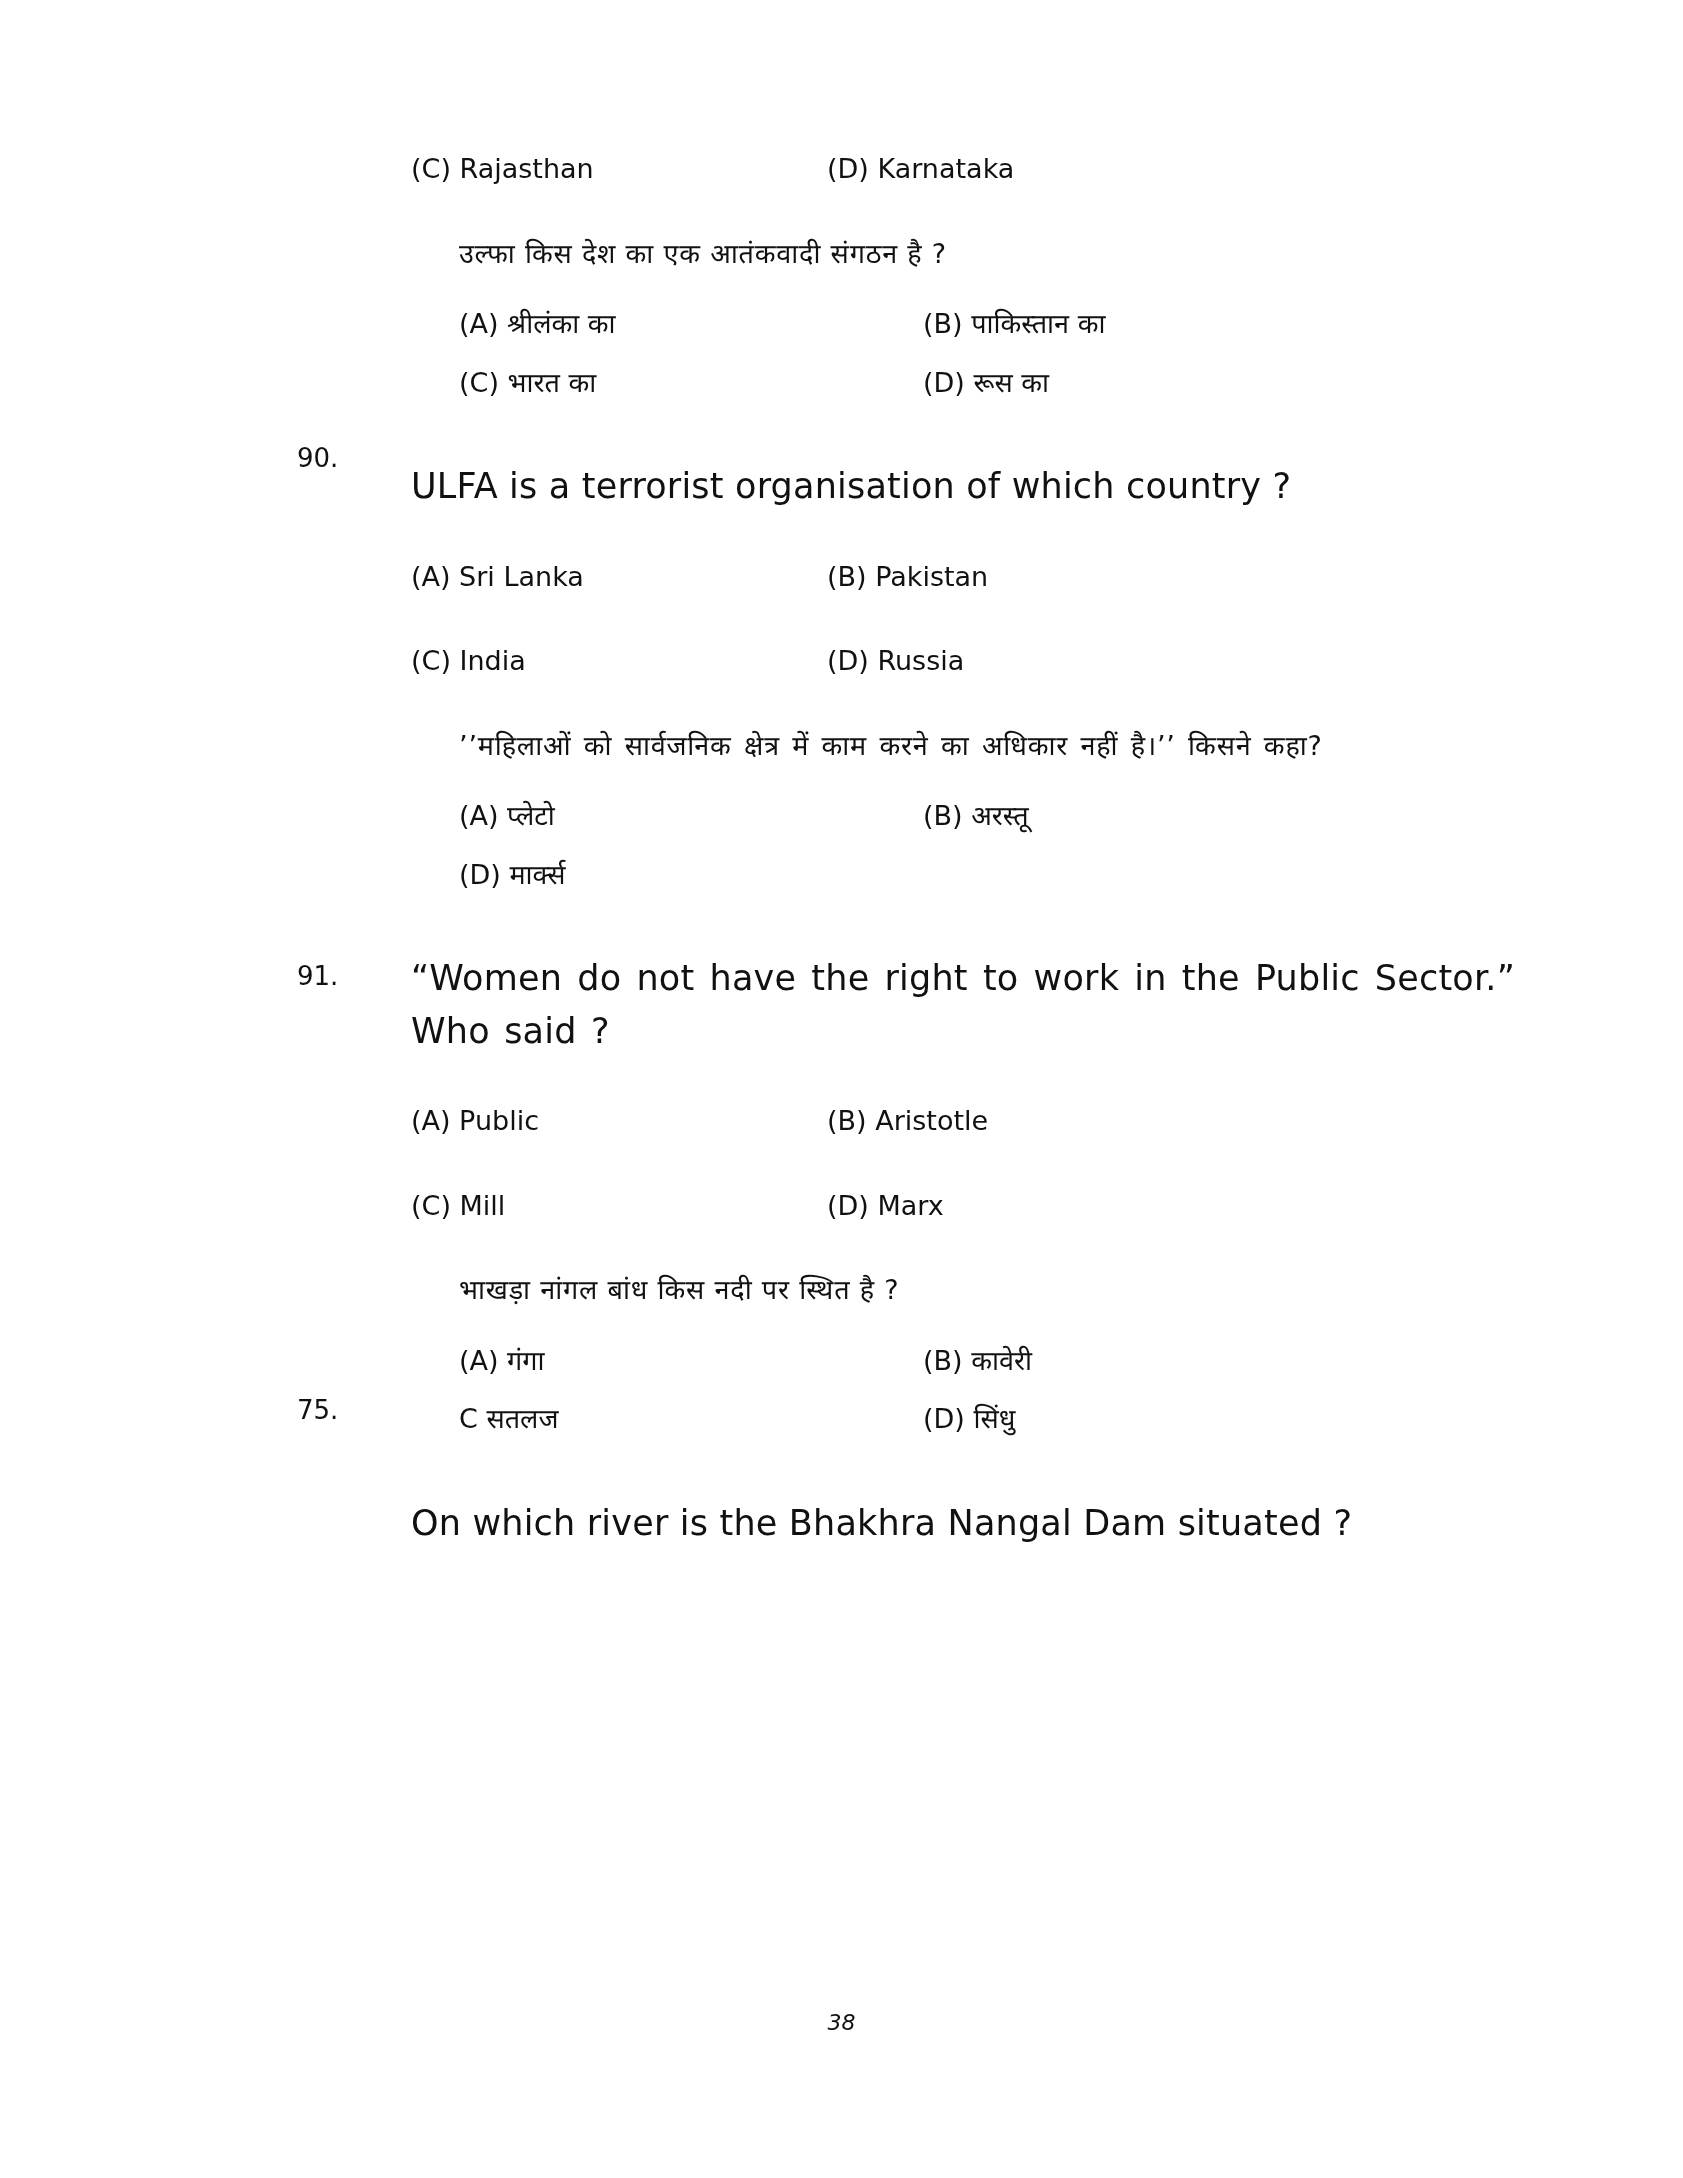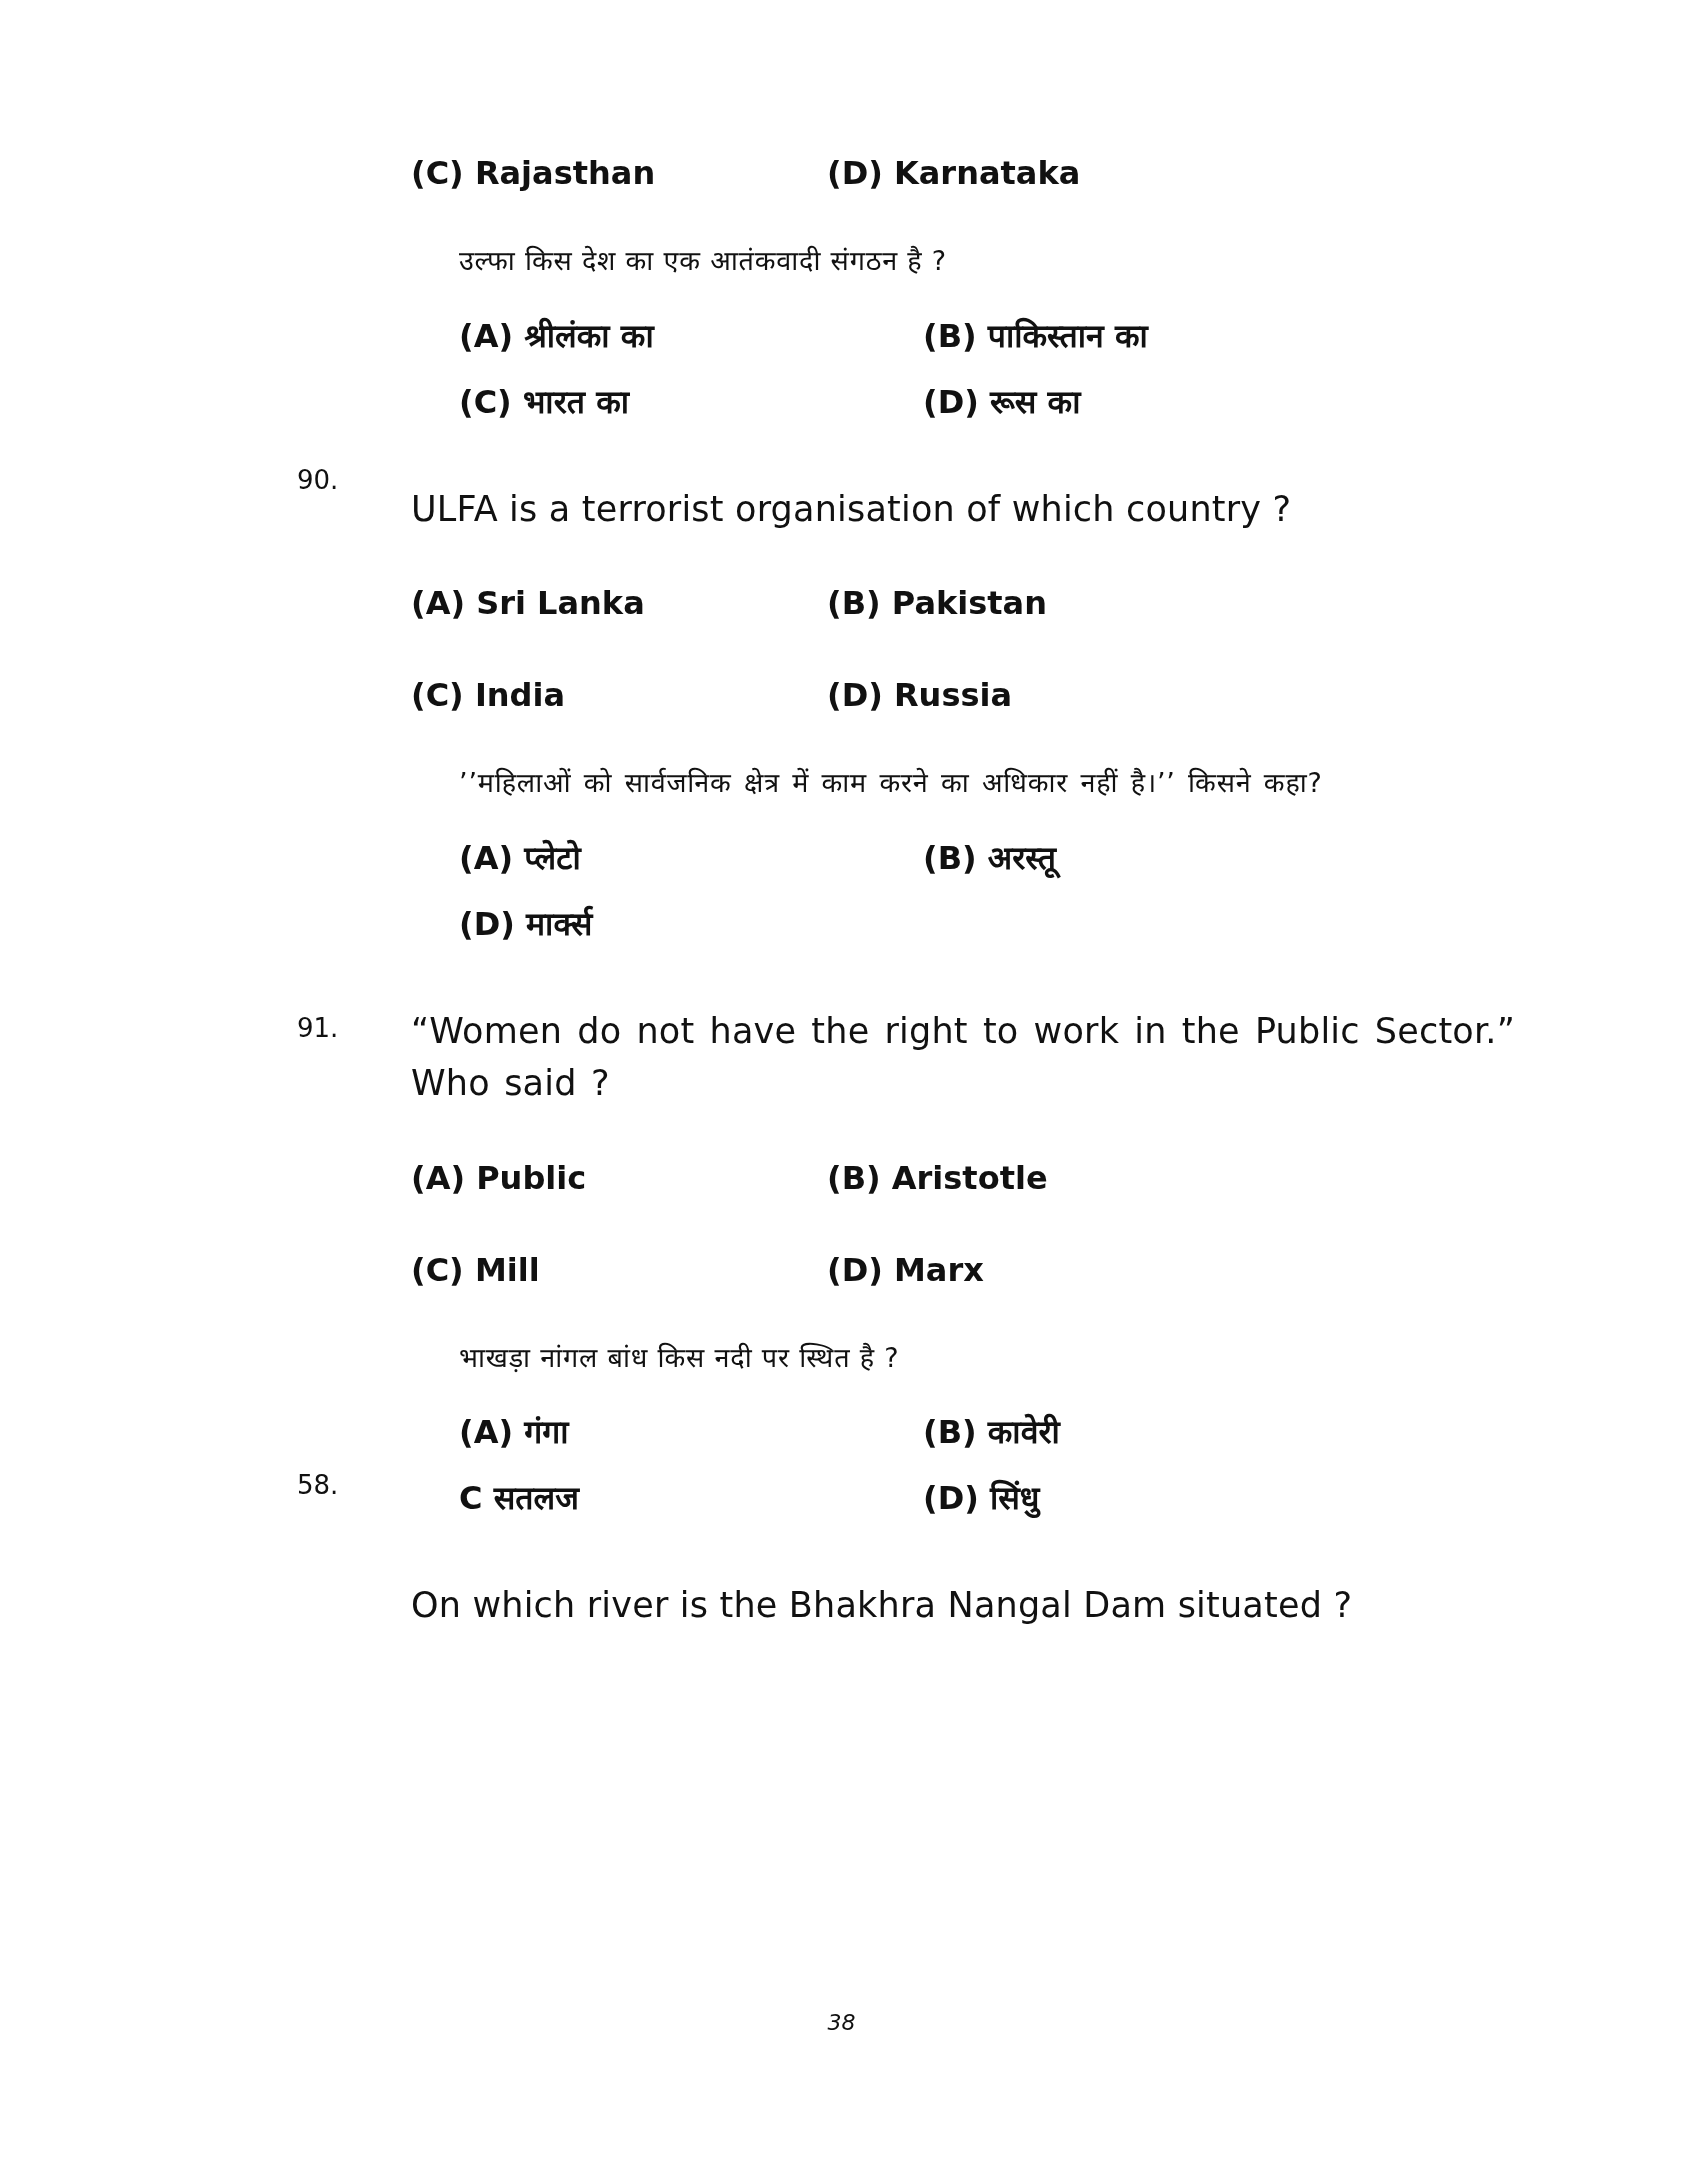--- a/index.html
+++ b/index.html
@@ -54,23 +54,22 @@
   .qtext.just {
     text-align: justify;
     text-align-last: left;
     word-spacing: 3px;
   }
   .opts {
     display: flex;
     width: 100%;
   }
   .opt {
-    font-size: 32px;
+    font-size: 27px;
     line-height: 1.5;
-    font-weight: bold;
   }
   .opt.left {
     width: 416px;
     flex: 0 0 416px;
   }
   .opt.right {
     flex: 1 1 auto;
   }
   .gap-sm { height: 18px; }
   .gap-md { height: 30px; }
@@ -162,21 +161,21 @@
         <div class="opts">
           <div class="opt left">(C) Mill</div>
           <div class="opt right">(D) Marx</div>
         </div>
       </div>
     </div>
 
     <div class="gap-lg"></div>
 
     <div class="qrow">
-      <div class="qnum">58.</div>
+      <div class="qnum">75.</div>
       <div class="qbody">
         <div class="qtext hindi">भाखड़ा नांगल बांध किस नदी पर स्थित है ?</div>
         <div class="gap-md"></div>
         <div class="opts">
           <div class="opt left hindi">(A) गंगा</div>
           <div class="opt right hindi">(B) कावेरी</div>
         </div>
         <div class="gap-sm"></div>
         <div class="opts">
           <div class="opt left hindi">C सतलज</div>

